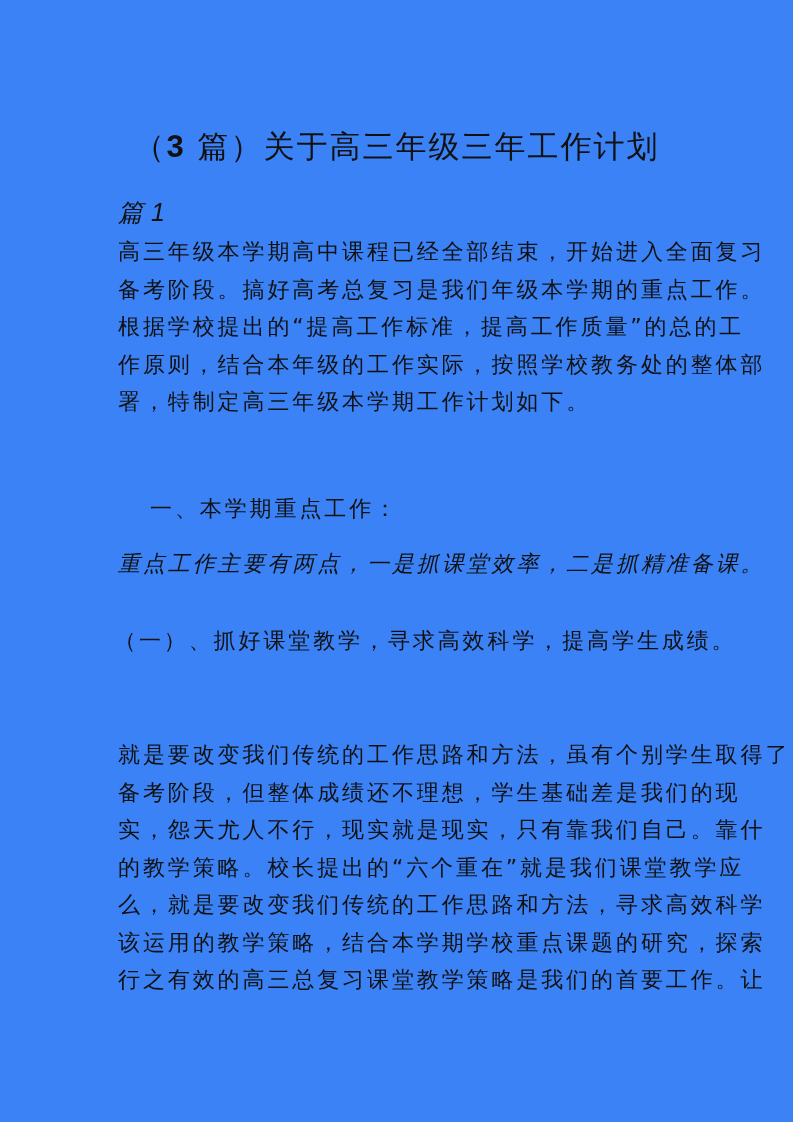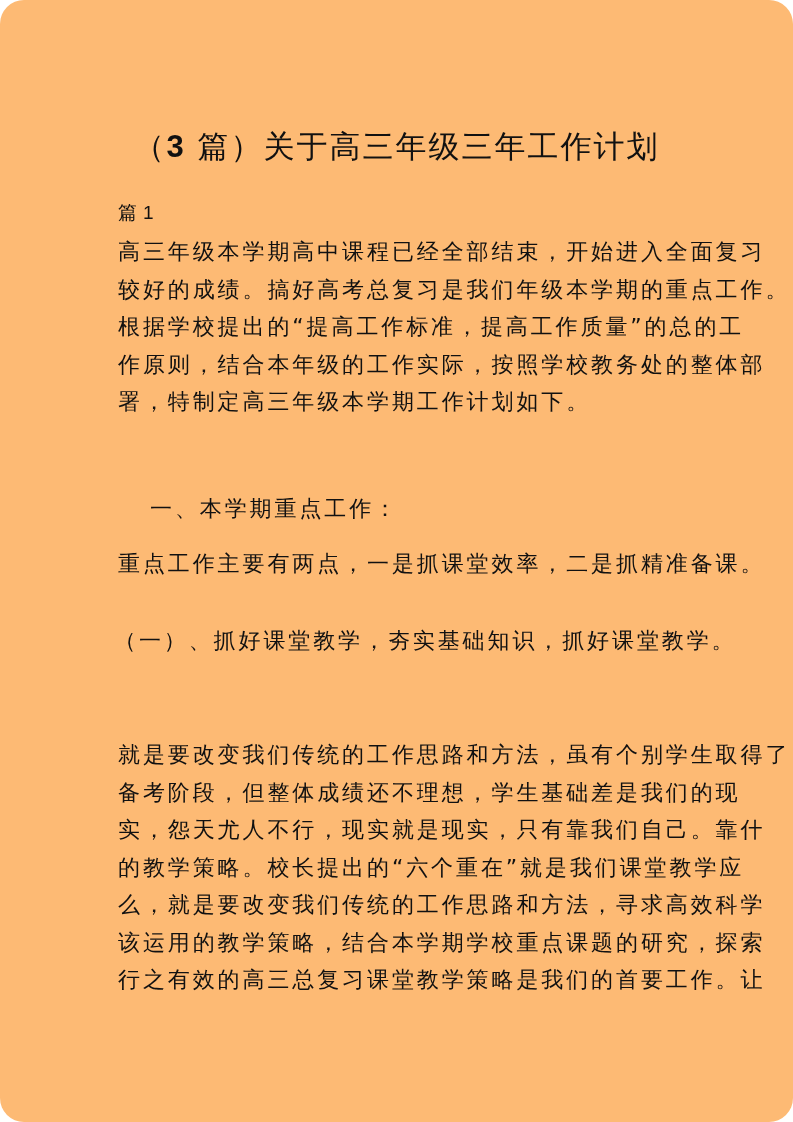--- a/index.html
+++ b/index.html
@@ -14,22 +14,21 @@
     overflow: hidden;
     font-family: "DejaVu Sans", "Liberation Sans", sans-serif;
     color: #111111;
   }
   .page {
     position: absolute;
     left: 0;
     top: 0;
     width: 793px;
     height: 1122px;
-    background: #fdba74;
-    border-radius: 24px;
+    background: #3b82f6;
   }
   .title {
     position: absolute;
     left: 0;
     width: 793px;
     top: 124px;
     text-align: center;
     font-size: 31px;
     line-height: 44px;
     letter-spacing: 2px;
@@ -53,55 +52,56 @@
     height: 37.5px;
     line-height: 37.5px;
     white-space: nowrap;
     text-align: justify;
     text-align-last: justify;
   }
   .line.last {
     text-align-last: left;
   }
   .section-label {
-    font-size: 19px;
+    font-size: 25px;
+    font-style: italic;
   }
   .section-label .num {
     font-family: "Liberation Sans", sans-serif;
   }
 </style>
 </head>
 <body>
 
 <div class="page">
 
   <h1 class="title"><span>（</span><span class="num">3</span><span> 篇）关于高三年级三年工作计划</span></h1>
 
   <div class="block section-label" style="top:194px;">
     <span class="line last" style="letter-spacing:0;"><span>篇 </span><span class="num">1</span></span>
   </div>
 
   <div class="block" style="top:233px;">
     <span class="line">高三年级本学期高中课程已经全部结束，开始进入全面复习</span>
-    <span class="line">较好的成绩。搞好高考总复习是我们年级本学期的重点工作。</span>
+    <span class="line">备考阶段。搞好高考总复习是我们年级本学期的重点工作。</span>
     <span class="line">根据学校提出的“提高工作标准，提高工作质量”的总的工</span>
     <span class="line">作原则，结合本年级的工作实际，按照学校教务处的整体部</span>
     <span class="line last">署，特制定高三年级本学期工作计划如下。</span>
   </div>
 
   <div class="block" style="top:490px;margin-left:32px;">
     <span class="line last">一、本学期重点工作：</span>
   </div>
 
-  <div class="block" style="top:545px;">
+  <div class="block" style="top:545px;font-style:italic;">
     <span class="line">重点工作主要有两点，一是抓课堂效率，二是抓精准备课。</span>
   </div>
 
   <div class="block" style="top:622px; left:114px;">
-    <span class="line last">（一）、抓好课堂教学，夯实基础知识，抓好课堂教学。</span>
+    <span class="line last">（一）、抓好课堂教学，寻求高效科学，提高学生成绩。</span>
   </div>
 
   <div class="block" style="top:736px;">
     <span class="line">就是要改变我们传统的工作思路和方法，虽有个别学生取得了</span>
     <span class="line">备考阶段，但整体成绩还不理想，学生基础差是我们的现</span>
     <span class="line">实，怨天尤人不行，现实就是现实，只有靠我们自己。靠什</span>
     <span class="line">的教学策略。校长提出的“六个重在”就是我们课堂教学应</span>
     <span class="line">么，就是要改变我们传统的工作思路和方法，寻求高效科学</span>
     <span class="line">该运用的教学策略，结合本学期学校重点课题的研究，探索</span>
     <span class="line">行之有效的高三总复习课堂教学策略是我们的首要工作。让</span>

